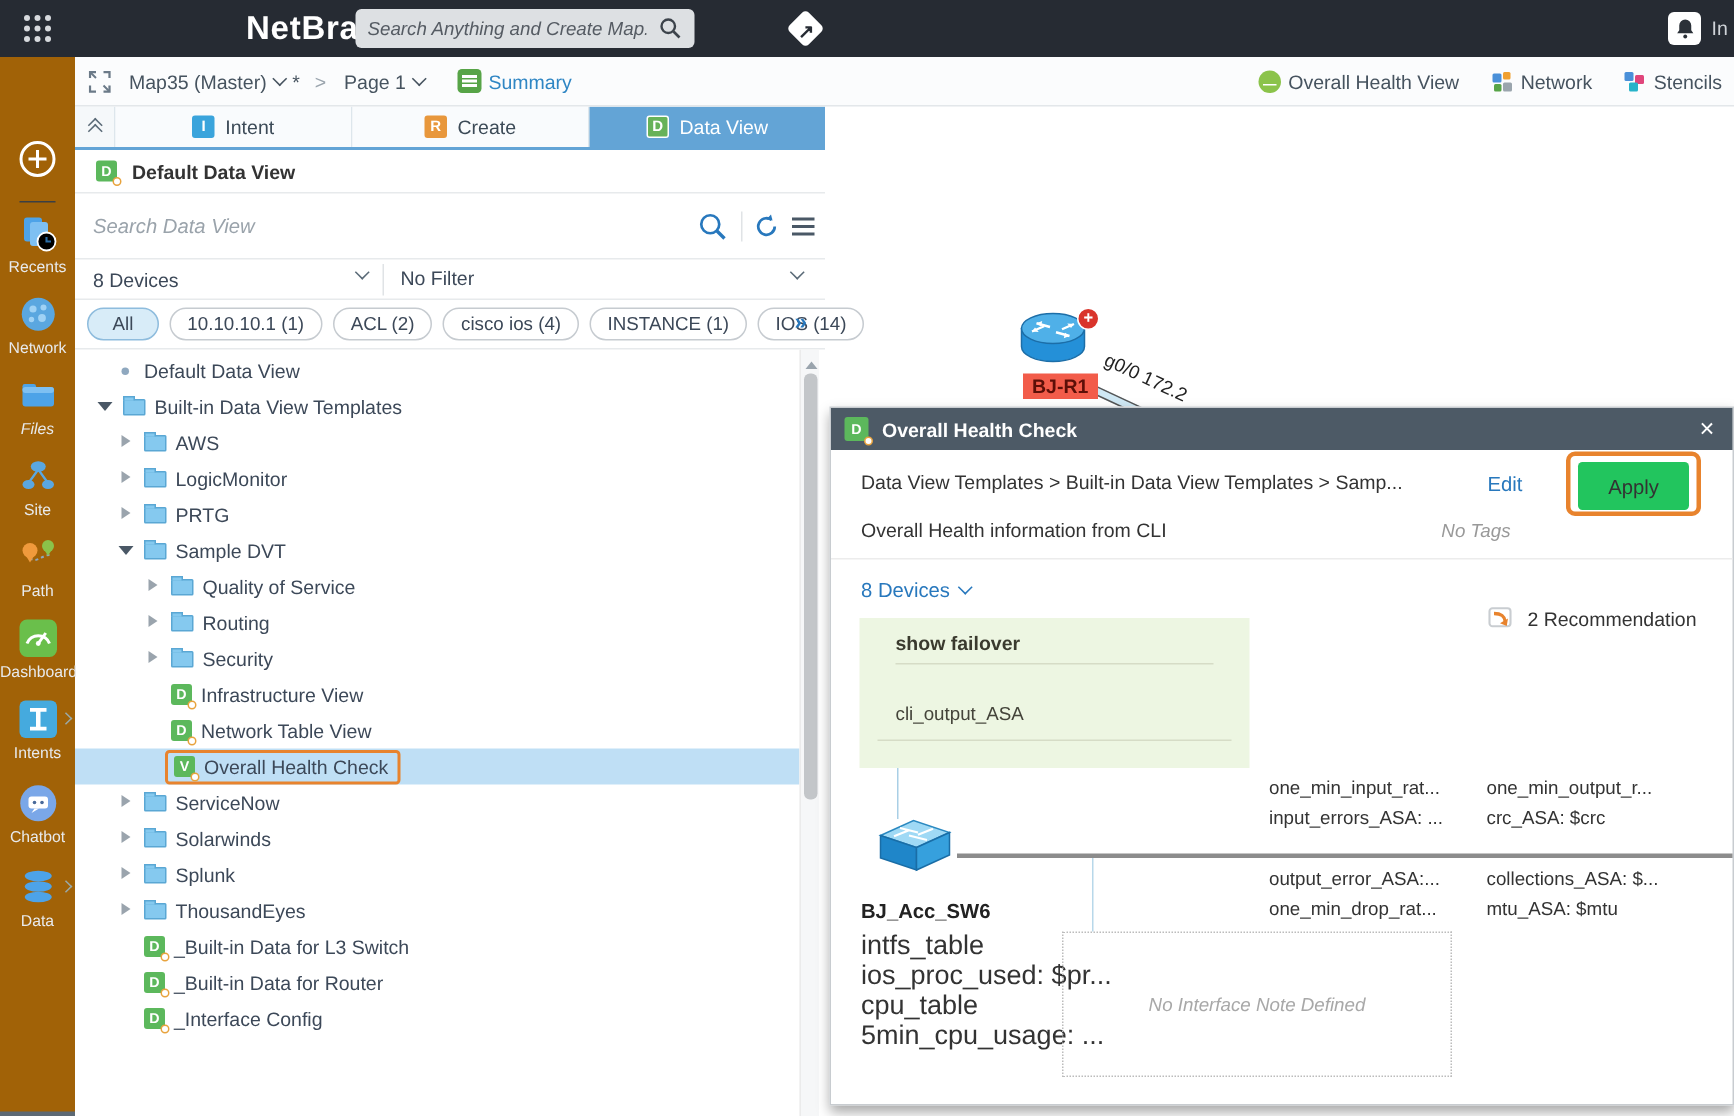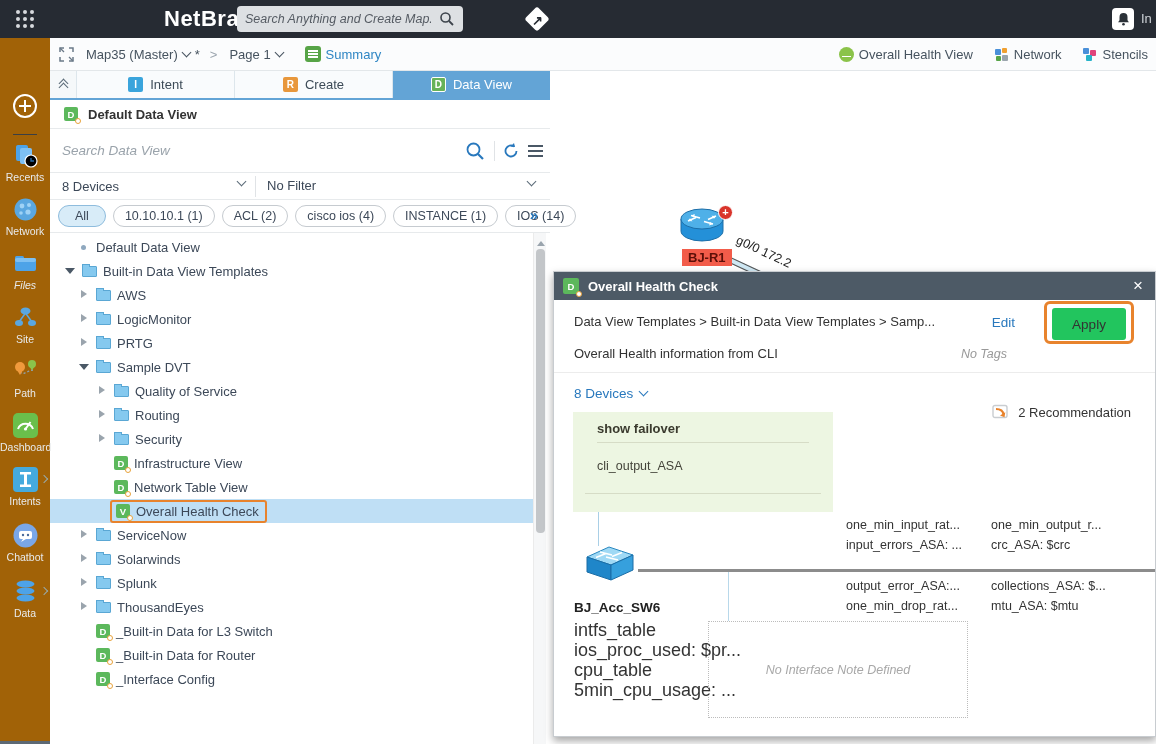--- a/index.html
+++ b/index.html
@@ -116,21 +116,21 @@
   .dlg-apply { position:absolute; right:29px; top:36px; width:74px; height:32px; background:#22c55e; border:none; border-radius:3px; font-family:Liberation Sans, sans-serif; font-size:13.5px; color:#333; }
   .apply-annot { position:absolute; right:21px; top:29px; width:90px; height:43px; border:3px solid #e8832d; border-radius:6px; pointer-events:none; }
   .dlg-desc { position:absolute; left:20px; top:74px; font-size:13px; color:#333; }
   .dlg-tags { position:absolute; right:148px; top:75px; font-size:12.5px; font-style:italic; color:#999; }
   .dlg-divider { position:absolute; left:0; top:100px; right:0; height:1px; background:#ececec; }
   .dlg-devices { position:absolute; left:20px; top:114px; font-size:13.5px; color:#2878bd; display:flex; align-items:center; gap:7px; }
   .dlg-rec { position:absolute; right:24px; top:112px; display:flex; align-items:center; gap:6px; font-size:13px; color:#333;margin-top:20px; }
   .card { position:absolute; left:19px; top:140px; width:260px; height:100px; background:#edf6e2; padding:9px 24px; }
   .card-title { font-size:13px; font-weight:bold; color:#3a3a2e; }
   .card-line { height:1px; background:#d6dcc6; margin-top:6px; }
-  .card-field { font-size:12.5px; color:#44443a; margin-top:16px; }
+  .card-field { font-size:12.5px; color:#44443a; margin-top:26px; }
   .card-line2 { position:absolute; left:12px; right:12px; bottom:18px; height:1px; background:#d6dcc6; }
   .connector-v { position:absolute; left:44px; top:240px; width:1px; height:34px; background:#a9cfe6; }
   .switch-svg { position:absolute; left:28px; top:272px; }
   .link-h { position:absolute; left:84px; top:297px; right:0; height:3px; background:#8c8c8c; }
   .link-v { position:absolute; left:174px; top:300px; width:1px; height:49px; background:#b8d8ea; }
   .dev-name { position:absolute; left:20px; top:328px; font-size:13.5px; font-weight:bold; color:#222; }
   .dev-fields { position:absolute; left:20px; top:348px; font-size:18px; color:#333; line-height:20px; }
   .ilabel { position:absolute; font-size:12.5px; color:#333; white-space:nowrap; }
   .note-box { position:absolute; left:154px; top:349px; width:260px; height:97px; border:1px dotted #bcbcbc; display:flex; align-items:center; justify-content:center; }
   .note-box span { font-size:12.5px; font-style:italic; color:#a8a8a8; }

